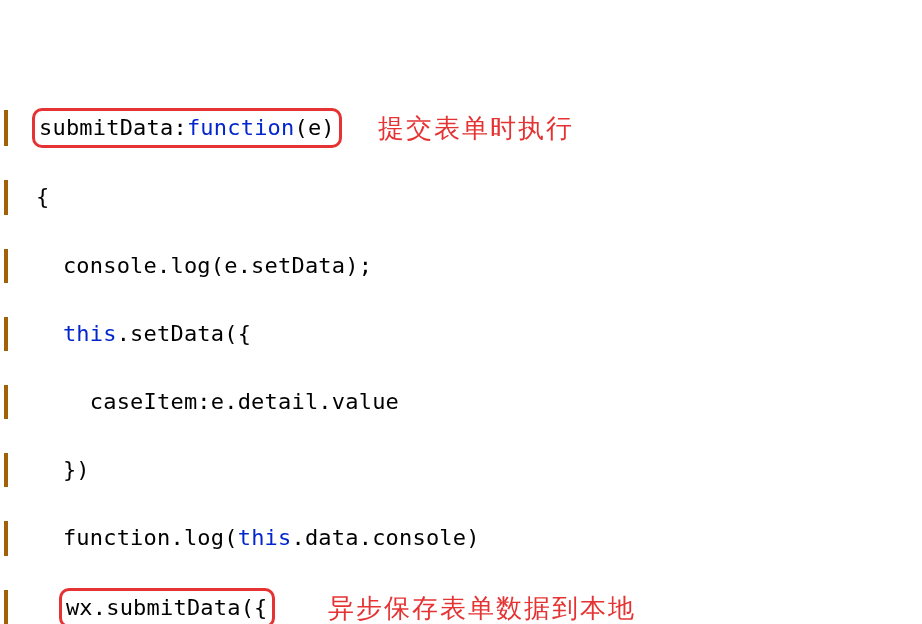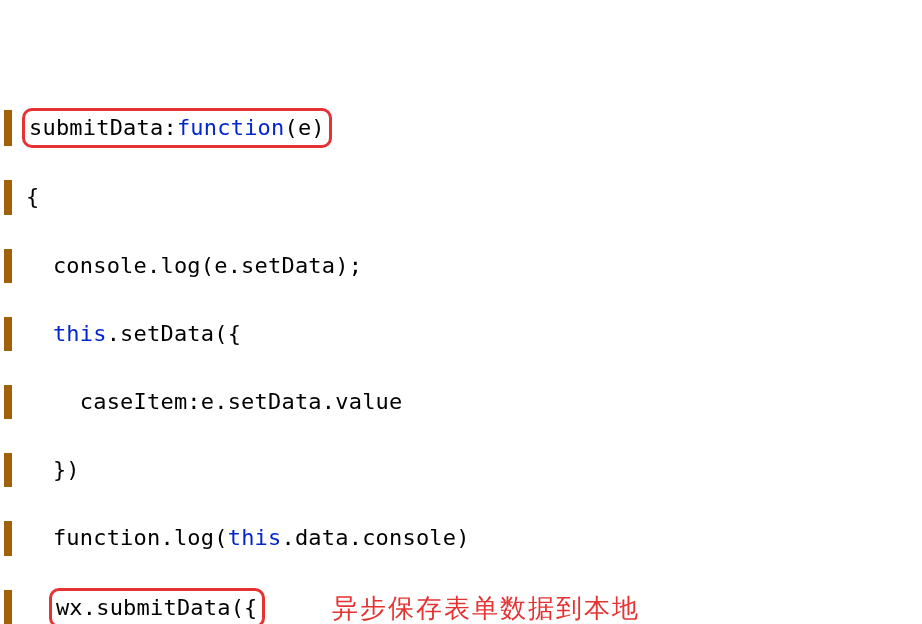--- a/index.html
+++ b/index.html
@@ -11,22 +11,22 @@
       background: #ffffff;
       font-family: "Menlo", "Consolas", "Monaco", monospace;
       font-size: 22px;
       line-height: 1.55;
       padding: 8px 4px;
       white-space: pre;
       letter-spacing: 0.2px;
     }
     .line {
       position: relative;
-      border-left: 8px solid #a16207;
-      padding-left: 14px;
+      border-left: 4px solid #a16207;
+      padding-left: 28px;
       min-height: 34px;
     }
     .w { color: #000000; }
     .kw { color: #0326cc; }
     .box {
       display: inline-block;
       border: 3px solid #e53333;
       border-radius: 10px;
       padding: 0 4px;
       margin: -2px -4px;
@@ -37,25 +37,25 @@
       font-family: "PingFang SC", "Hiragino Sans GB", "Microsoft YaHei", sans-serif;
       font-size: 26px;
       letter-spacing: 2px;
       font-weight: 500;
     }
   </style>
 </head>
 <body>
 
 
-<div class="line"><span class="box"><span class="w">submitData</span><span class="w">:</span><span class="kw">function</span><span class="w">(e)</span></span></div>
+<div class="line"><span class="box"><span class="w">submitData</span><span class="w">:</span><span class="kw">function</span><span class="w">(e)</span></span><span class="annotation" style="left:370px; top:-2px;">提交表单时执行</span></div>
 <div class="line"><span class="w">{</span></div>
 <div class="line"><span class="w">  console.log(e.setData);</span></div>
 <div class="line"><span class="w">  </span><span class="kw">this</span><span class="w">.setData({</span></div>
-<div class="line"><span class="w">    caseItem:e.setData.value</span></div>
+<div class="line"><span class="w">    caseItem:e.detail.value</span></div>
 <div class="line"><span class="w">  })</span></div>
 <div class="line"><span class="w">  function.log(</span><span class="kw">this</span><span class="w">.data.console)</span></div>
 <div class="line"><span class="w">  </span><span class="box"><span class="w">wx.submitData({</span></span><span class="annotation" style="left:320px; top:-2px;">异步保存表单数据到本地</span></div>
 
 
 
 
 
 
 

